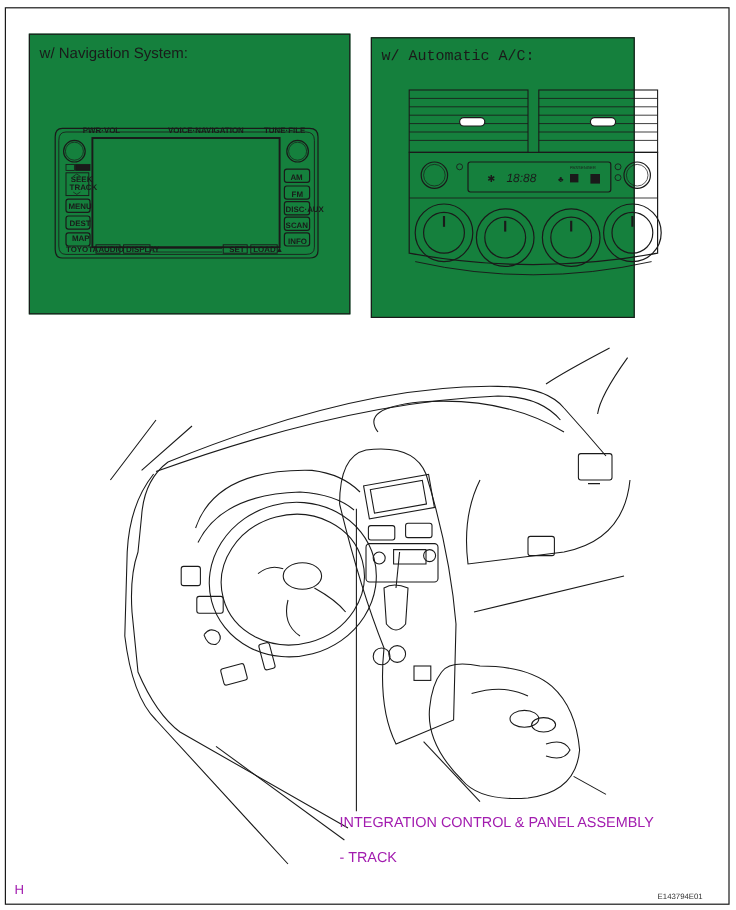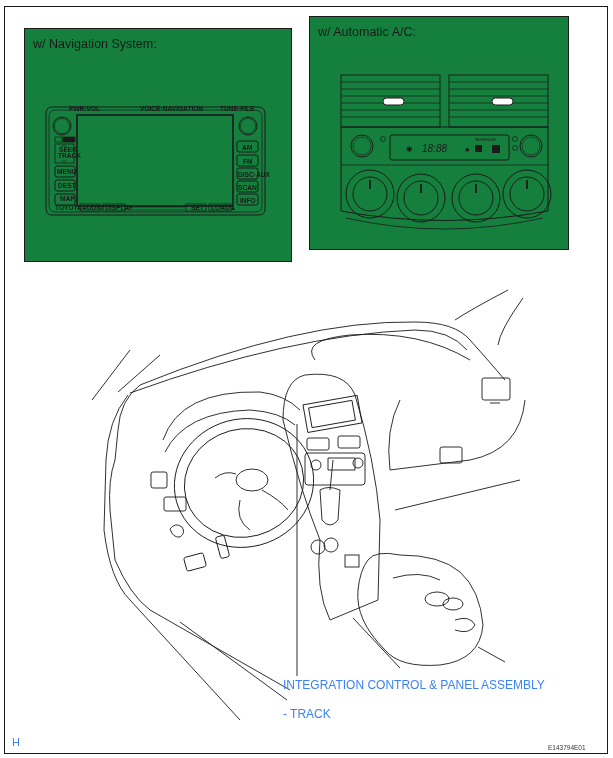--- a/index.html
+++ b/index.html
@@ -1,21 +1,21 @@
 <!DOCTYPE html>
 <html><head>
 <meta charset="utf-8">
 <style>
   html, body { margin: 0; padding: 0; background: #ffffff; }
   body { width: 613px; height: 758px; position: relative; overflow: hidden; font-family: "Liberation Sans", sans-serif; color: #1a1a1a; }
   .frame { position: absolute; left: 4px; top: 6px; width: 604px; height: 748px; border: 1.5px solid #1a1a1a; box-sizing: border-box; }
   .panel { position: absolute; border: 1.2px solid #1a1a1a; box-sizing: border-box; background: #15803d; padding-left: 36px; }
   .panel-title { position: absolute; left: 8px; top: 8px; font-size: 12.5px; color: #1a1a1a; white-space: nowrap; }
   svg { position: absolute; overflow: visible; }
-  .lbl { position: absolute; font-size: 12px; color: #3b82f6; white-space: nowrap; }
+  .lbl { position: absolute; font-size: 12px; color: #a21caf; white-space: nowrap; }
   .tiny { position: absolute; font-size: 7px; color: #333; white-space: nowrap; }
   .btn-lbl { font-family: "Liberation Sans", sans-serif; font-size: 6.6px; font-weight: bold; fill: #1a1a1a; }
 </style>
 </head>
 <body>
 
 <div class="frame"></div>
 
 <div class="panel" style="left:24px; top:28px; width:268px; height:234px;">
   <div class="panel-title">w/ Navigation System:</div>
@@ -72,21 +72,21 @@
     <text class="btn-lbl" x="238" y="177" font-size="5.2">DISC·AUX</text>
     <text class="btn-lbl" x="238" y="190" font-size="6.4">SCAN</text>
     <text class="btn-lbl" x="240" y="203" font-size="6.6">INFO</text>
     <text class="btn-lbl" x="82" y="210" font-size="4.5">AUDIO</text>
     <text class="btn-lbl" x="105" y="210" font-size="4.5">DISPLAY</text>
     <text class="btn-lbl" x="191" y="210" font-size="4.5">SET</text>
     <text class="btn-lbl" x="211" y="210" font-size="4.5">LOAD▲</text>
   </g>
 </svg>
 
-<div class="panel" style="left:309px; top:16px; width:260px; height:234px;">
+<div class="panel" style="left:309px; top:31px; width:220px; height:234px;font-family:Liberation Mono, monospace;">
   <div class="panel-title">w/ Automatic A/C:</div>
 </div>
 
 <svg width="613" height="758" style="left:0;top:0;pointer-events:none;">
   <g fill="none" stroke="#1a1a1a" stroke-width="1">
 
     <rect x="341" y="75" width="99" height="52" stroke-width="0.9"></rect>
     <rect x="449" y="75" width="99" height="52" stroke-width="0.9"></rect>
     <g stroke-width="0.7">
       <line x1="341" y1="82" x2="440" y2="82"></line>

